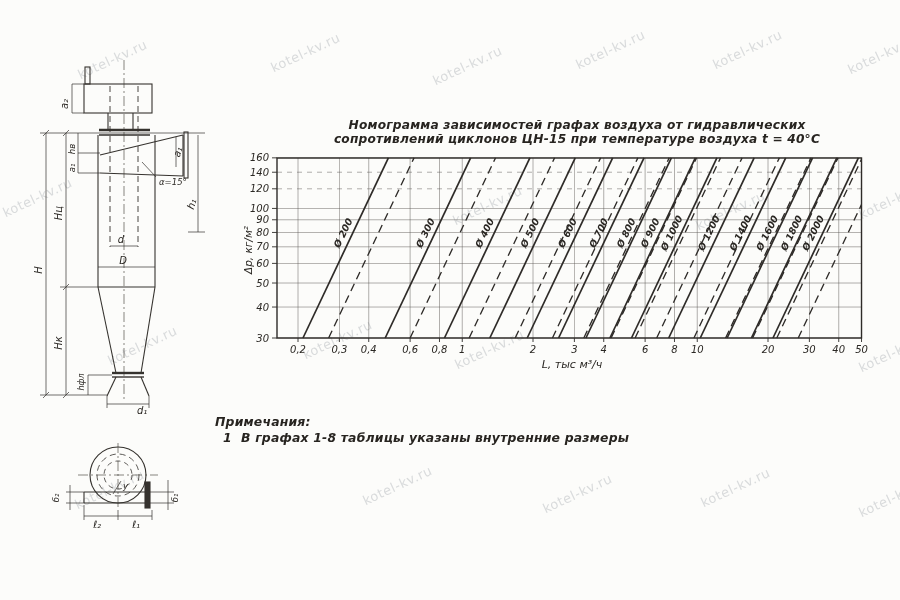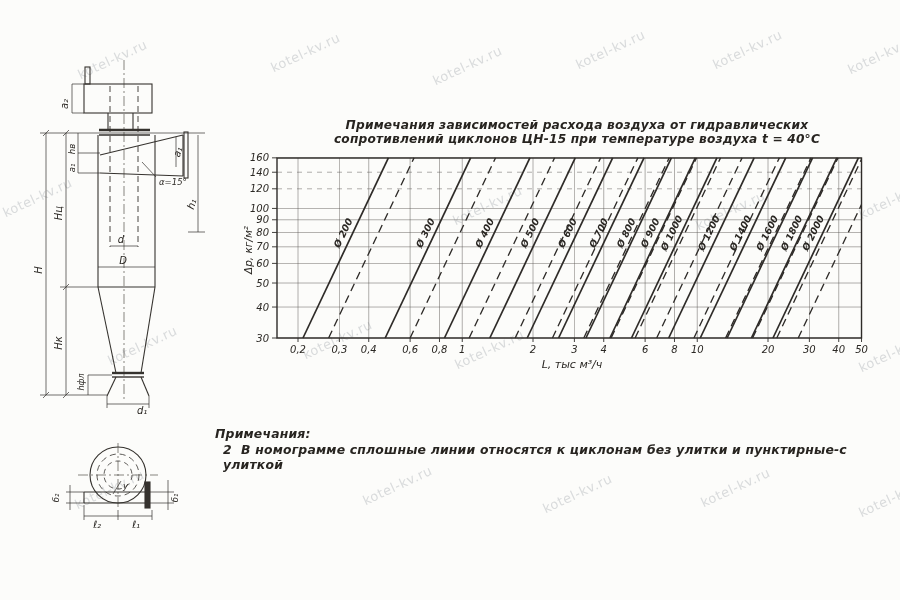--- a/index.html
+++ b/index.html
@@ -11,21 +11,21 @@
   .wm{
     position:absolute;font-size:13px;color:#d9dbdc;white-space:nowrap;
     transform:rotate(-25deg);letter-spacing:.6px;user-select:none;
   }
   .title-block{
     position:absolute;left:287px;top:119px;width:580px;text-align:center;
     font-style:italic;font-size:12.2px;line-height:13.8px;letter-spacing:.2px;
     color:#272420;font-weight:bold;
   }
   .notes{
-    position:absolute;left:215px;top:426px;font-style:italic;font-size:12.4px;
+    position:absolute;left:215px;top:414px;font-style:italic;font-size:12.4px;
     color:#272420;line-height:15.5px;font-weight:bold;letter-spacing:.2px;
   }
   .notes .item{padding-left:8px}
   .notes .num{display:inline-block;width:18px}
   svg{position:absolute;left:0;top:0}
   text{font-family:"DejaVu Sans",sans-serif}
 </style>
 </head>
 <body>
 
@@ -45,21 +45,21 @@
     <div class="wm" style="left: 452px; top: 342px; color: rgb(217, 219, 220);">kotel-kv.ru</div>
     <div class="wm" style="left: 856px; top: 345px; color: rgb(217, 219, 220);">kotel-kv.ru</div>
     <div class="wm" style="left: 72px; top: 482px; color: rgb(217, 219, 220);">kotel-kv.ru</div>
     <div class="wm" style="left: 360px; top: 478px; color: rgb(217, 219, 220);">kotel-kv.ru</div>
     <div class="wm" style="left: 540px; top: 486px; color: rgb(217, 219, 220);">kotel-kv.ru</div>
     <div class="wm" style="left: 698px; top: 480px; color: rgb(217, 219, 220);">kotel-kv.ru</div>
     <div class="wm" style="left: 856px; top: 490px; color: rgb(217, 219, 220);">kotel-kv.ru</div>
   </div>
 
 <div class="title-block">
-  <div>Примечания зависимостей расхода воздуха от гидравлических</div>
+  <div>Номограмма зависимостей графах воздуха от гидравлических</div>
   <div>сопротивлений циклонов ЦН-15 при температуре воздуха t = 40°С</div>
 </div>
 
 <svg id="drawing-svg" width="900" height="600" viewBox="0 0 900 600">
   <g stroke="#35322e" stroke-width="1.1" fill="none">
 
     <rect x="85" y="67" width="5" height="17"></rect>
 
     <rect x="84" y="84" width="68" height="29"></rect>
 
@@ -312,15 +312,15 @@
     <line x1="776.7952270160465" y1="338" x2="861.5159020379288" y2="159.3295040815115" stroke="#2e2b28" stroke-width="1.35" stroke-dasharray="8 5"></line>
     <text x="794.4647735848519" y="234.44494814292875" text-anchor="middle" font-size="9.5" font-style="italic" font-weight="bold" fill="#2a2723" transform="rotate(-64 794.4647735848519 234.44494814292875)">Ø 1800</text>
     <line x1="772.9794852814355" y1="338" x2="858.4018358139464" y2="157.8497152173942" stroke="#2e2b28" stroke-width="1.7"></line>
     <line x1="798.2497368195303" y1="338" x2="861.5159020379288" y2="204.5756958202627" stroke="#2e2b28" stroke-width="1.35" stroke-dasharray="8 5"></line>
     <text x="816.0308113234286" y="234.44494814292875" text-anchor="middle" font-size="9.5" font-style="italic" font-weight="bold" fill="#2a2723" transform="rotate(-64 816.0308113234286 234.44494814292875)">Ø 2000</text>
   </svg>
 
 <div class="notes">
   <div>Примечания:</div>
   <div class="item">
-    <span class="num">2</span><span>В номограмме сплошные линии относятся к циклонам без улитки и пунктирные-с улиткой</span>
+    <span class="num">1</span><span>В графах 1-8 таблицы указаны внутренние размеры</span>
   </div>
 </div>
 
 </body></html>

